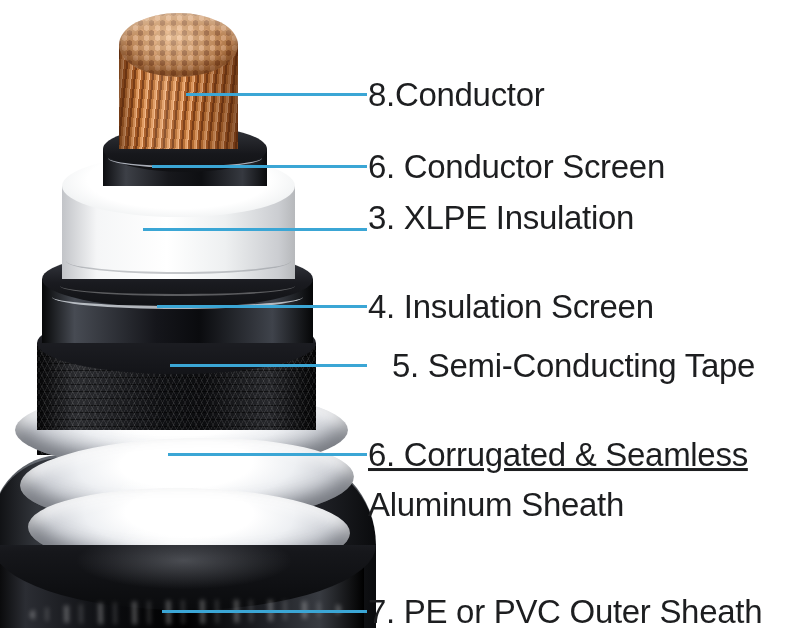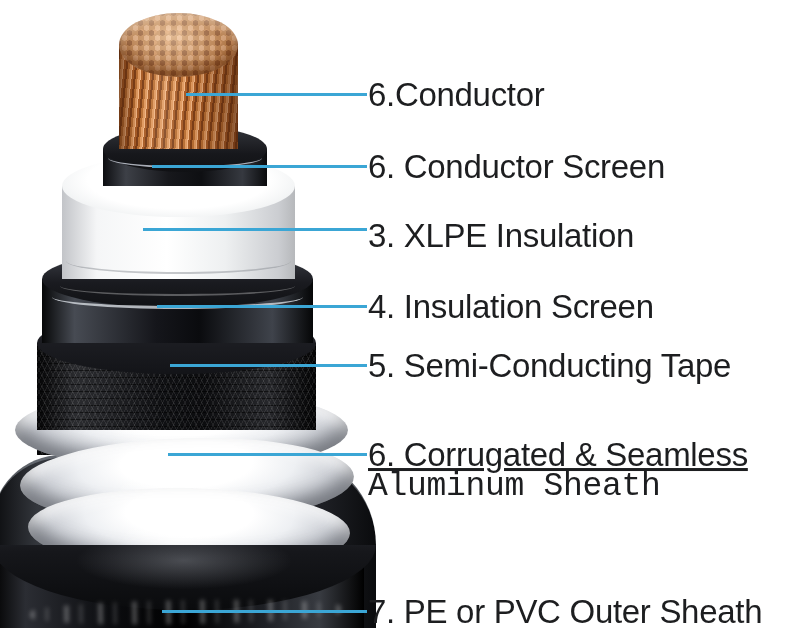--- a/index.html
+++ b/index.html
@@ -99,22 +99,22 @@
   .lead1{left:186px;top:93px;width:181px;}
   .lead2{left:152px;top:165px;width:215px;}
   .lead3{left:143px;top:228px;width:224px;}
   .lead4{left:157px;top:305px;width:210px;}
   .lead5{left:170px;top:364px;width:197px;}
   .lead6{left:168px;top:453px;width:199px;}
   .lead7{left:162px;top:610px;width:205px;}
 
   .lbl{left:368px;transform:translateY(-50%);font-size:33px;line-height:1.15;
        letter-spacing:-0.3px;white-space:nowrap;}
-  .lbl1{top:95px;} .lbl2{top:167px;} .lbl3{top:236px;} .lbl4{top:307px;}
-  .lbl5{top:366px;} .lbl6{top:455px;text-decoration:underline;} .lbl6b{top:487px;font-family:Liberation Mono, monospace;} .lbl7{top:612px;}
+  .lbl1{top:95px;} .lbl2{top:167px;} .lbl3{top:218px;} .lbl4{top:307px;}
+  .lbl5{top:366px;} .lbl6{top:455px;text-decoration:underline;} .lbl6b{top:505px;} .lbl7{top:612px;}
 </style>
 </head>
 <body>
 
 <div id="stage" style="background: rgb(255, 255, 255);">
 
   <div class="sheath-back"></div>
   <div class="alu alu-b1 half-top"></div>
   <div class="tape-ell ell half-top"></div>
   <div class="is-ell ell half-top"></div>
@@ -149,22 +149,22 @@
   <div class="emboss"></div>
 
   <div class="lead lead1" style="background: rgb(59, 166, 213);"></div>
   <div class="lead lead2" style="background: rgb(59, 166, 213);"></div>
   <div class="lead lead3" style="background: rgb(59, 166, 213);"></div>
   <div class="lead lead4" style="background: rgb(59, 166, 213);"></div>
   <div class="lead lead5" style="background: rgb(59, 166, 213);"></div>
   <div class="lead lead6" style="background: rgb(59, 166, 213);"></div>
   <div class="lead lead7" style="background: rgb(59, 166, 213);"></div>
 
-  <div class="lbl lbl1" style="color: rgb(29, 30, 32);">6.Conductor</div>
+  <div class="lbl lbl1" style="color: rgb(29, 30, 32);">8.Conductor</div>
   <div class="lbl lbl2" style="color: rgb(29, 30, 32);">6. Conductor Screen</div>
   <div class="lbl lbl3" style="color: rgb(29, 30, 32);">3. XLPE Insulation</div>
   <div class="lbl lbl4" style="color: rgb(29, 30, 32);">4. Insulation Screen</div>
-  <div class="lbl lbl5" style="color: rgb(29, 30, 32);">5. Semi-Conducting Tape</div>
+  <div class="lbl lbl5" style="color: rgb(29, 30, 32); margin-left: 24px;">5. Semi-Conducting Tape</div>
   <div class="lbl lbl6" style="color: rgb(29, 30, 32);">6. Corrugated &amp; Seamless</div>
   <div class="lbl lbl6b" style="color: rgb(29, 30, 32);">Aluminum Sheath</div>
   <div class="lbl lbl7" style="color: rgb(29, 30, 32);">7. PE or PVC Outer Sheath</div>
 
 </div>
 
 </body></html>

